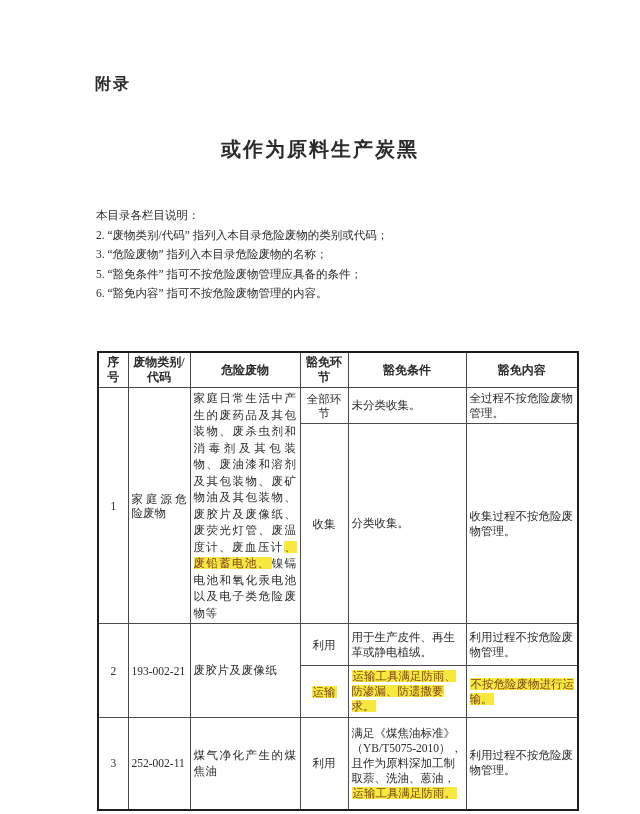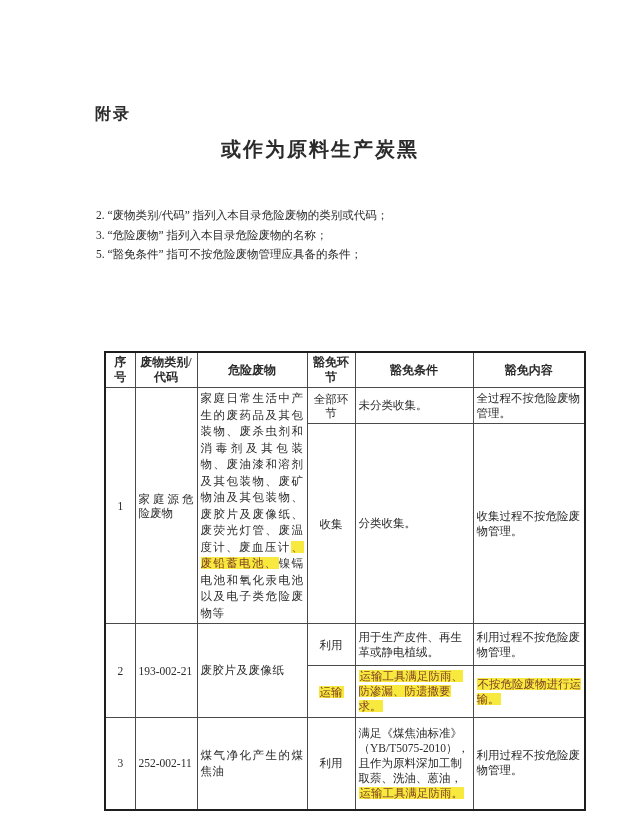--- a/index.html
+++ b/index.html
@@ -13,32 +13,32 @@
   .page{
     position:relative;
     width:640px;height:814px;
     background:#ffffff;
     font-family:"Liberation Serif","DejaVu Serif",serif;
     color:var(--text);
     overflow:hidden;
   }
   .appendix{
     position:absolute;left:95px;top:74px;
-    font-size:16px;font-weight:bold;letter-spacing:2px;margin-top:30px;
+    font-size:16px;font-weight:bold;letter-spacing:2px;
   }
   .title{
     position:absolute;left:0;top:136px;width:640px;margin:0;
     text-align:center;font-size:20px;font-weight:bold;letter-spacing:2px;
   }
   .notes{
     position:absolute;left:96px;top:206px;width:452px;
     font-size:11.5px;line-height:19.5px;
   }
   .hw-table{
-    position:absolute;left:104px;top:351px;
+    position:absolute;left:97px;top:351px;
     width:480px;
     border-collapse:collapse;table-layout:fixed;
     font-size:11.5px;line-height:14px;
     border:2px solid var(--line-heavy);
     padding-left:20px;
   }
   .hw-table th,.hw-table td{
     border:1px solid var(--line);
     padding:2px 3px;
     vertical-align:middle;
@@ -71,23 +71,25 @@
 </head>
 <body>
 
 <div class="page">
 
   <div class="appendix">附录</div>
 
   <h1 class="title">或作为原料生产炭黑</h1>
 
   <div class="notes">
+    <div class="note-line">本目录各栏目说明：</div>
     <div class="note-line">2. “废物类别/代码” 指列入本目录危险废物的类别或代码；</div>
     <div class="note-line">3. “危险废物” 指列入本目录危险废物的名称；</div>
     <div class="note-line">5. “豁免条件” 指可不按危险废物管理应具备的条件；</div>
+    <div class="note-line">6. “豁免内容” 指可不按危险废物管理的内容。</div>
   </div>
 
   <table class="hw-table">
     <colgroup>
       <col style="width:30px">
       <col style="width:62px">
       <col style="width:110px">
       <col style="width:48px">
       <col style="width:118px">
       <col style="width:112px">

